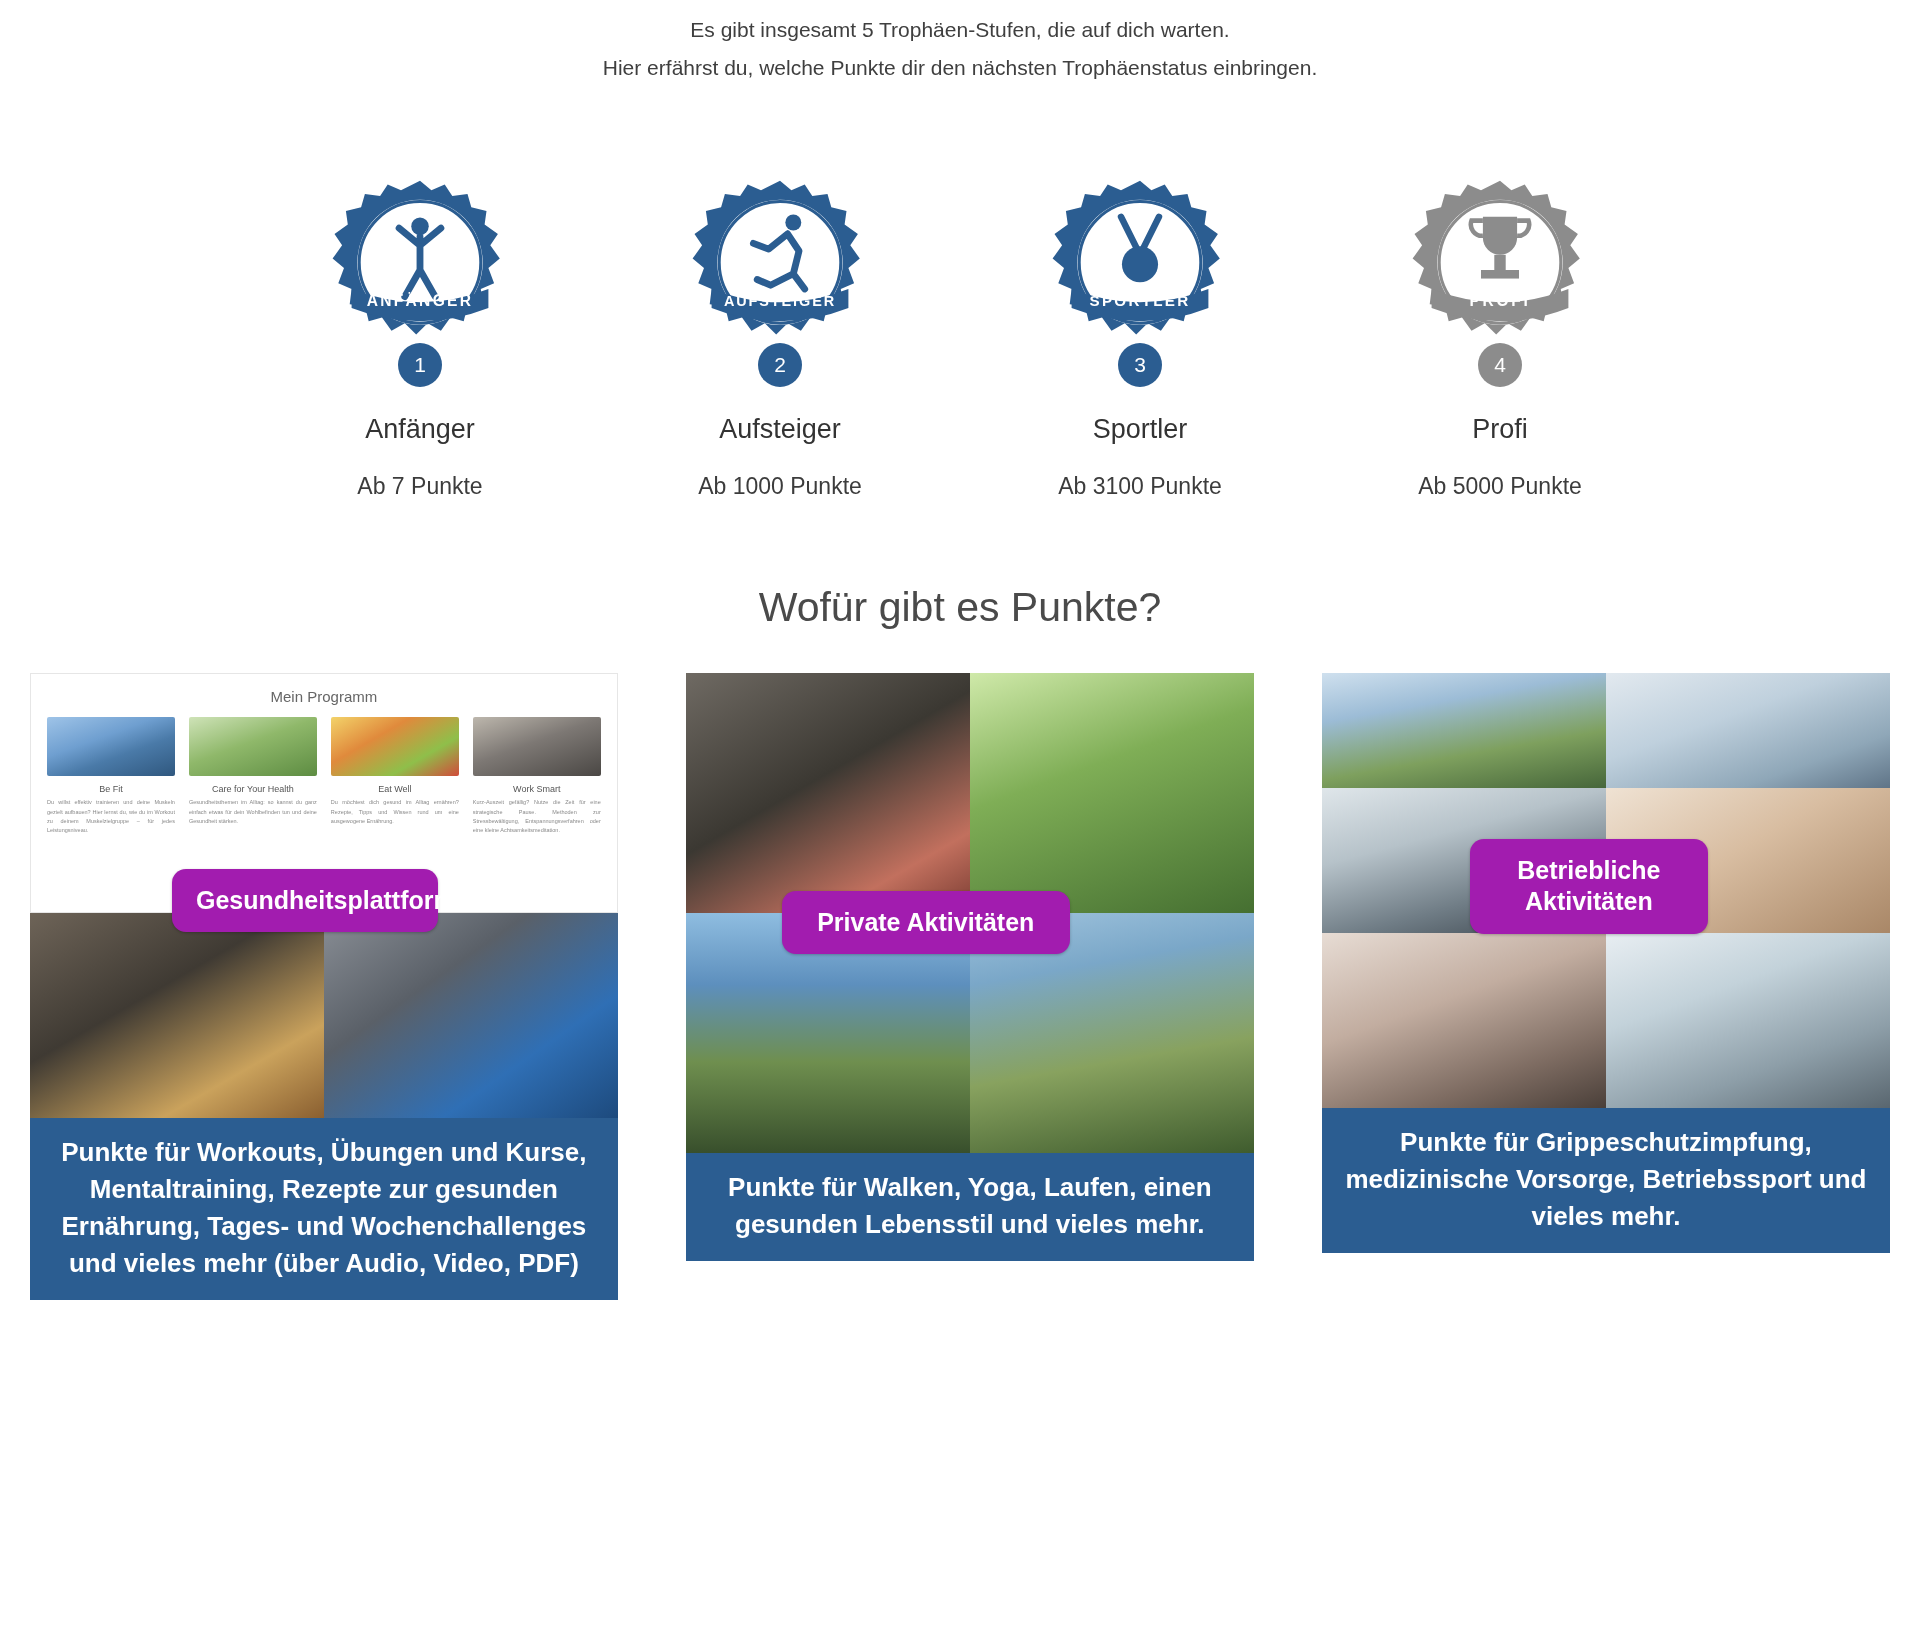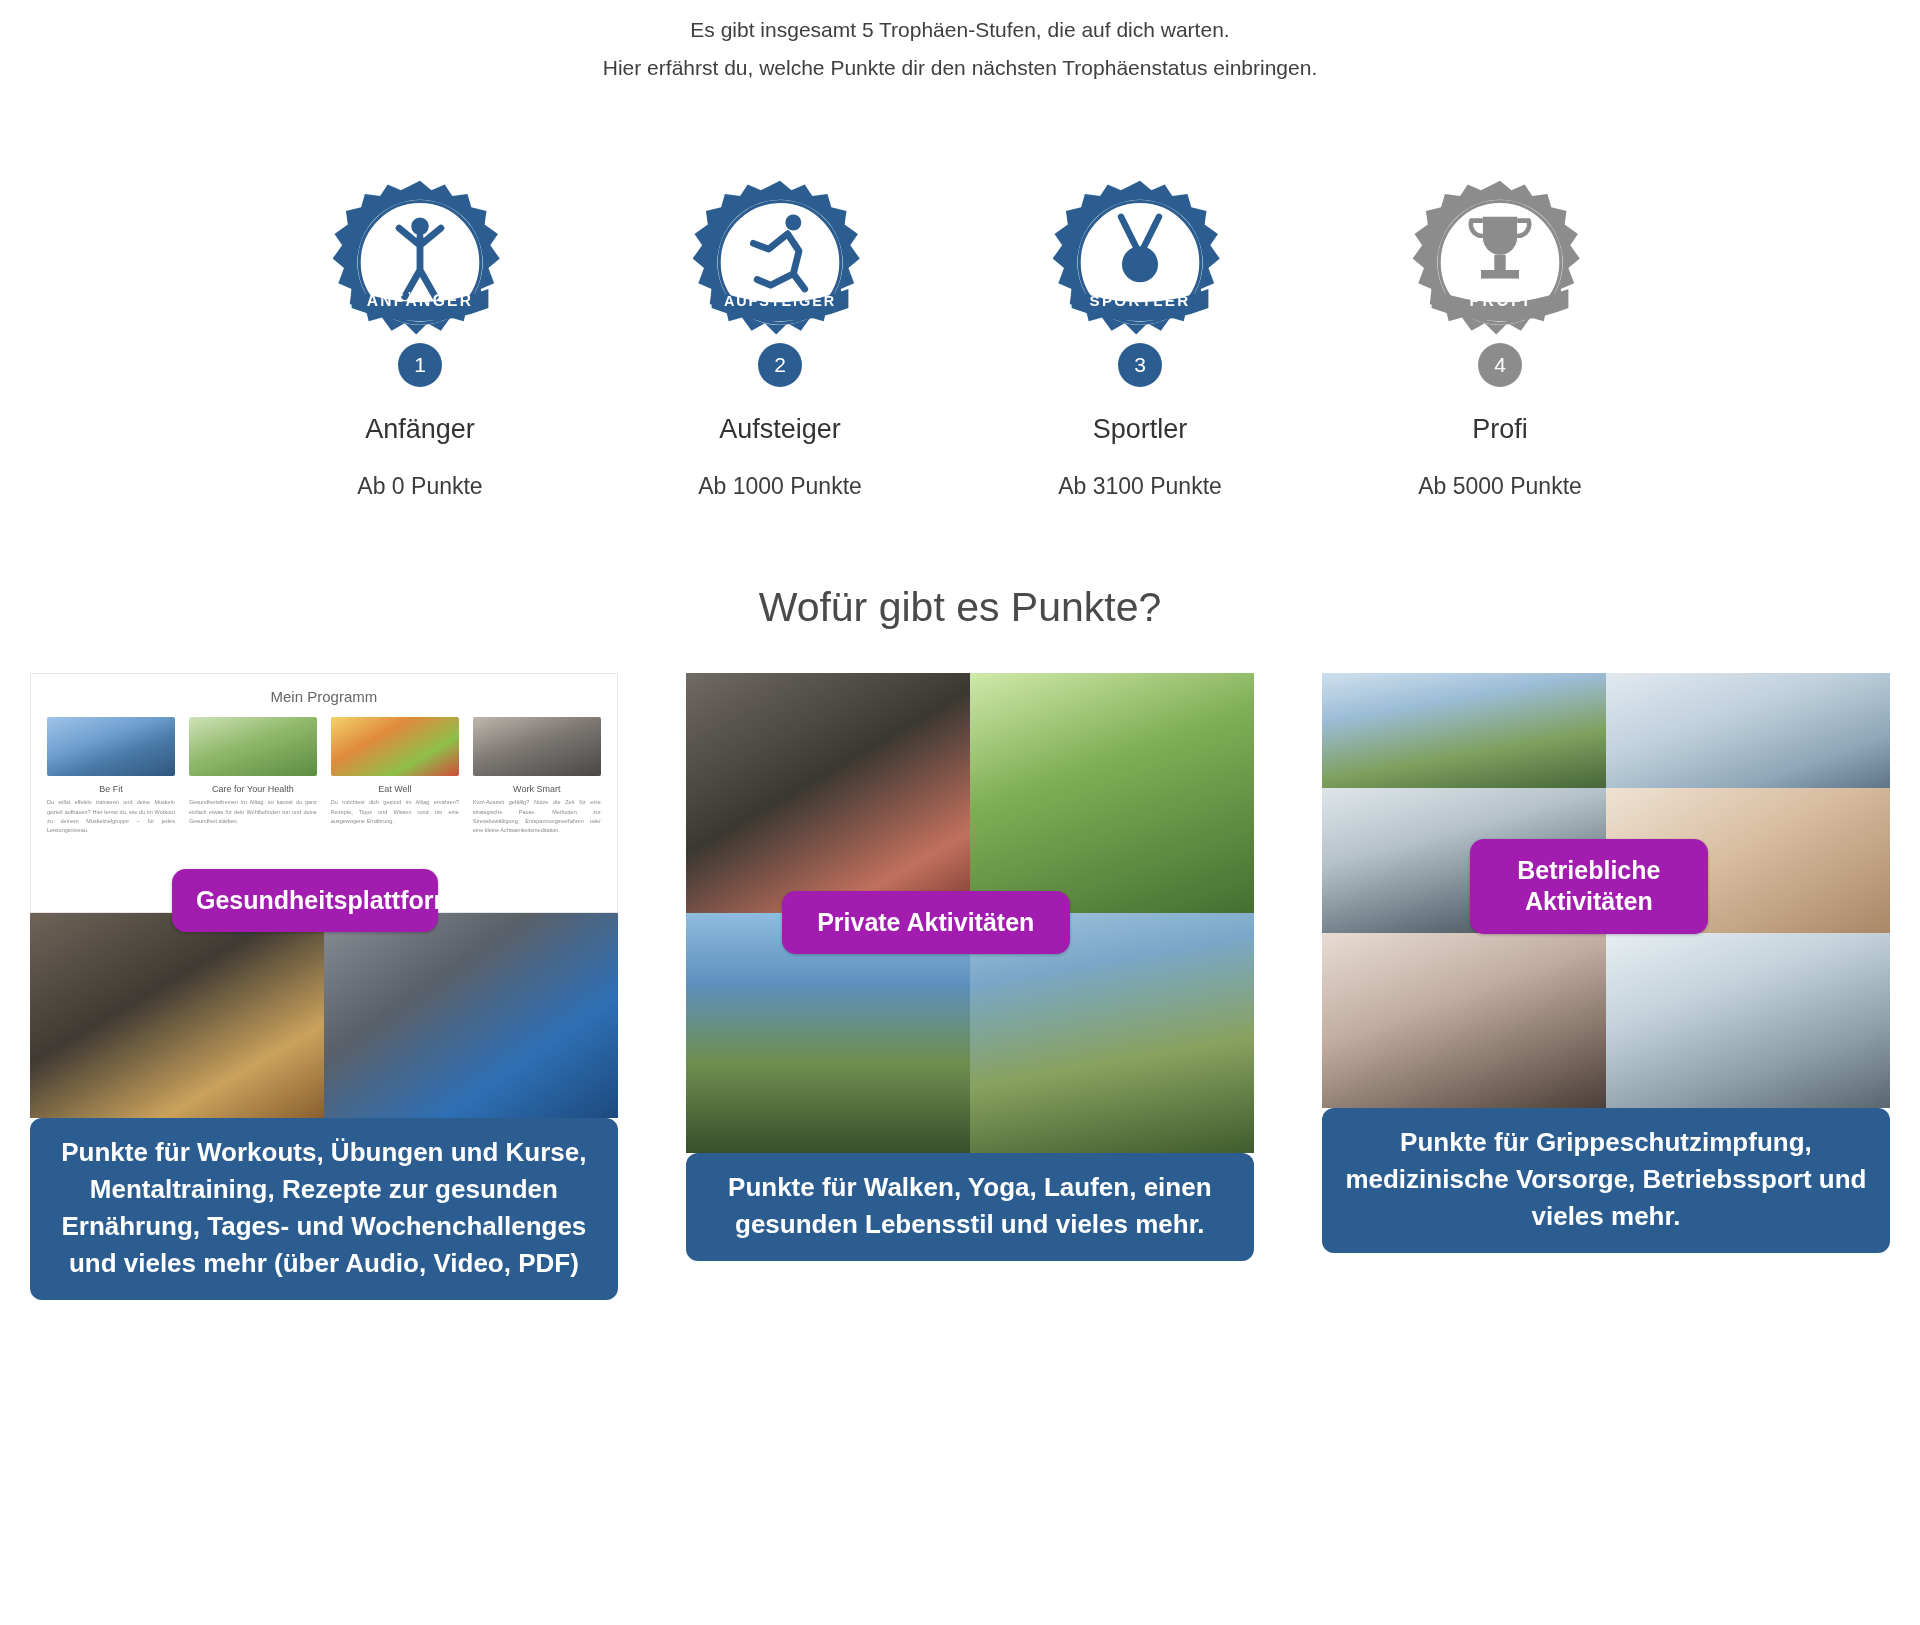--- a/index.html
+++ b/index.html
@@ -116,21 +116,21 @@
     box-shadow: 0 1px 3px rgba(0,0,0,.25);
   }
   .caption {
     background: #2b5d91;
     color: #fff;
     font-size: 26px;
     font-weight: bold;
     text-align: center;
     padding: 16px 18px 18px 18px;
     line-height: 1.42;
-    border-radius: 12px;
+    border-radius: 0;
   }
 
   
   .left-top {
     background: #ffffff;
     border: 1px solid #e6e6e6;
     padding: 14px 16px 10px 16px;
     box-sizing: border-box;
     height: 240px;
   }
@@ -224,21 +224,21 @@
 
           <circle cx="50" cy="27" r="4.6" fill="#2b5d91"></circle>
           <path d="M50 32.5 L50 50 M50 37 L39 28 M50 37 L61 28 M50 50 L42 64 M50 50 L58 64" stroke="#2b5d91" stroke-width="3.6" fill="none" stroke-linecap="round"></path>
           <path d="M14 60 Q50 74 86 60 L86 70 Q50 84 14 70 Z" fill="#2b5d91"></path>
           <text x="50" y="69" font-size="8.2" font-family="Liberation Sans, sans-serif" font-weight="bold" fill="#ffffff" text-anchor="middle" letter-spacing="1.2">ANFÄNGER</text>
         </g>
       </svg>
     </div>
     <div class="rank-circle" style="background:#2b5d91">1</div>
     <div class="trophy-name">Anfänger</div>
-    <div class="trophy-points">Ab 0 Punkte</div>
+    <div class="trophy-points">Ab 7 Punkte</div>
   </div>
 
   <div class="trophy">
     <div class="badge-wrap">
       <svg class="badge-svg" width="190" height="190" viewBox="0 0 100 100">
         <path d="M50 3 L56 8 L63 5 L67 11 L75 10 L77 17 L85 19 L84 26 L91 31 L87 37 L92 44 L86 49 L89 57 L82 60 L83 68 L75 69 L73 77 L66 75 L61 82 L54 78 L48 84 L42 78 L35 82 L30 75 L23 77 L21 69 L13 68 L14 60 L7 57 L10 49 L4 44 L9 37 L5 31 L12 26 L11 19 L19 17 L21 10 L29 11 L33 5 L40 8 Z" fill="#2b5d91"></path>
         <circle cx="50" cy="46" r="33" fill="#ffffff"></circle>
         <circle cx="50" cy="46" r="32" fill="none" stroke="#2b5d91" stroke-width="1.6"></circle>
         <circle cx="57" cy="25" r="4.2" fill="#2b5d91"></circle>
         <path d="M54 31 L44 39 L36 36 M54 31 L60 40 L57 52 L63 60 M57 52 L45 58 L38 55" stroke="#2b5d91" stroke-width="3.6" fill="none" stroke-linecap="round" stroke-linejoin="round"></path>

